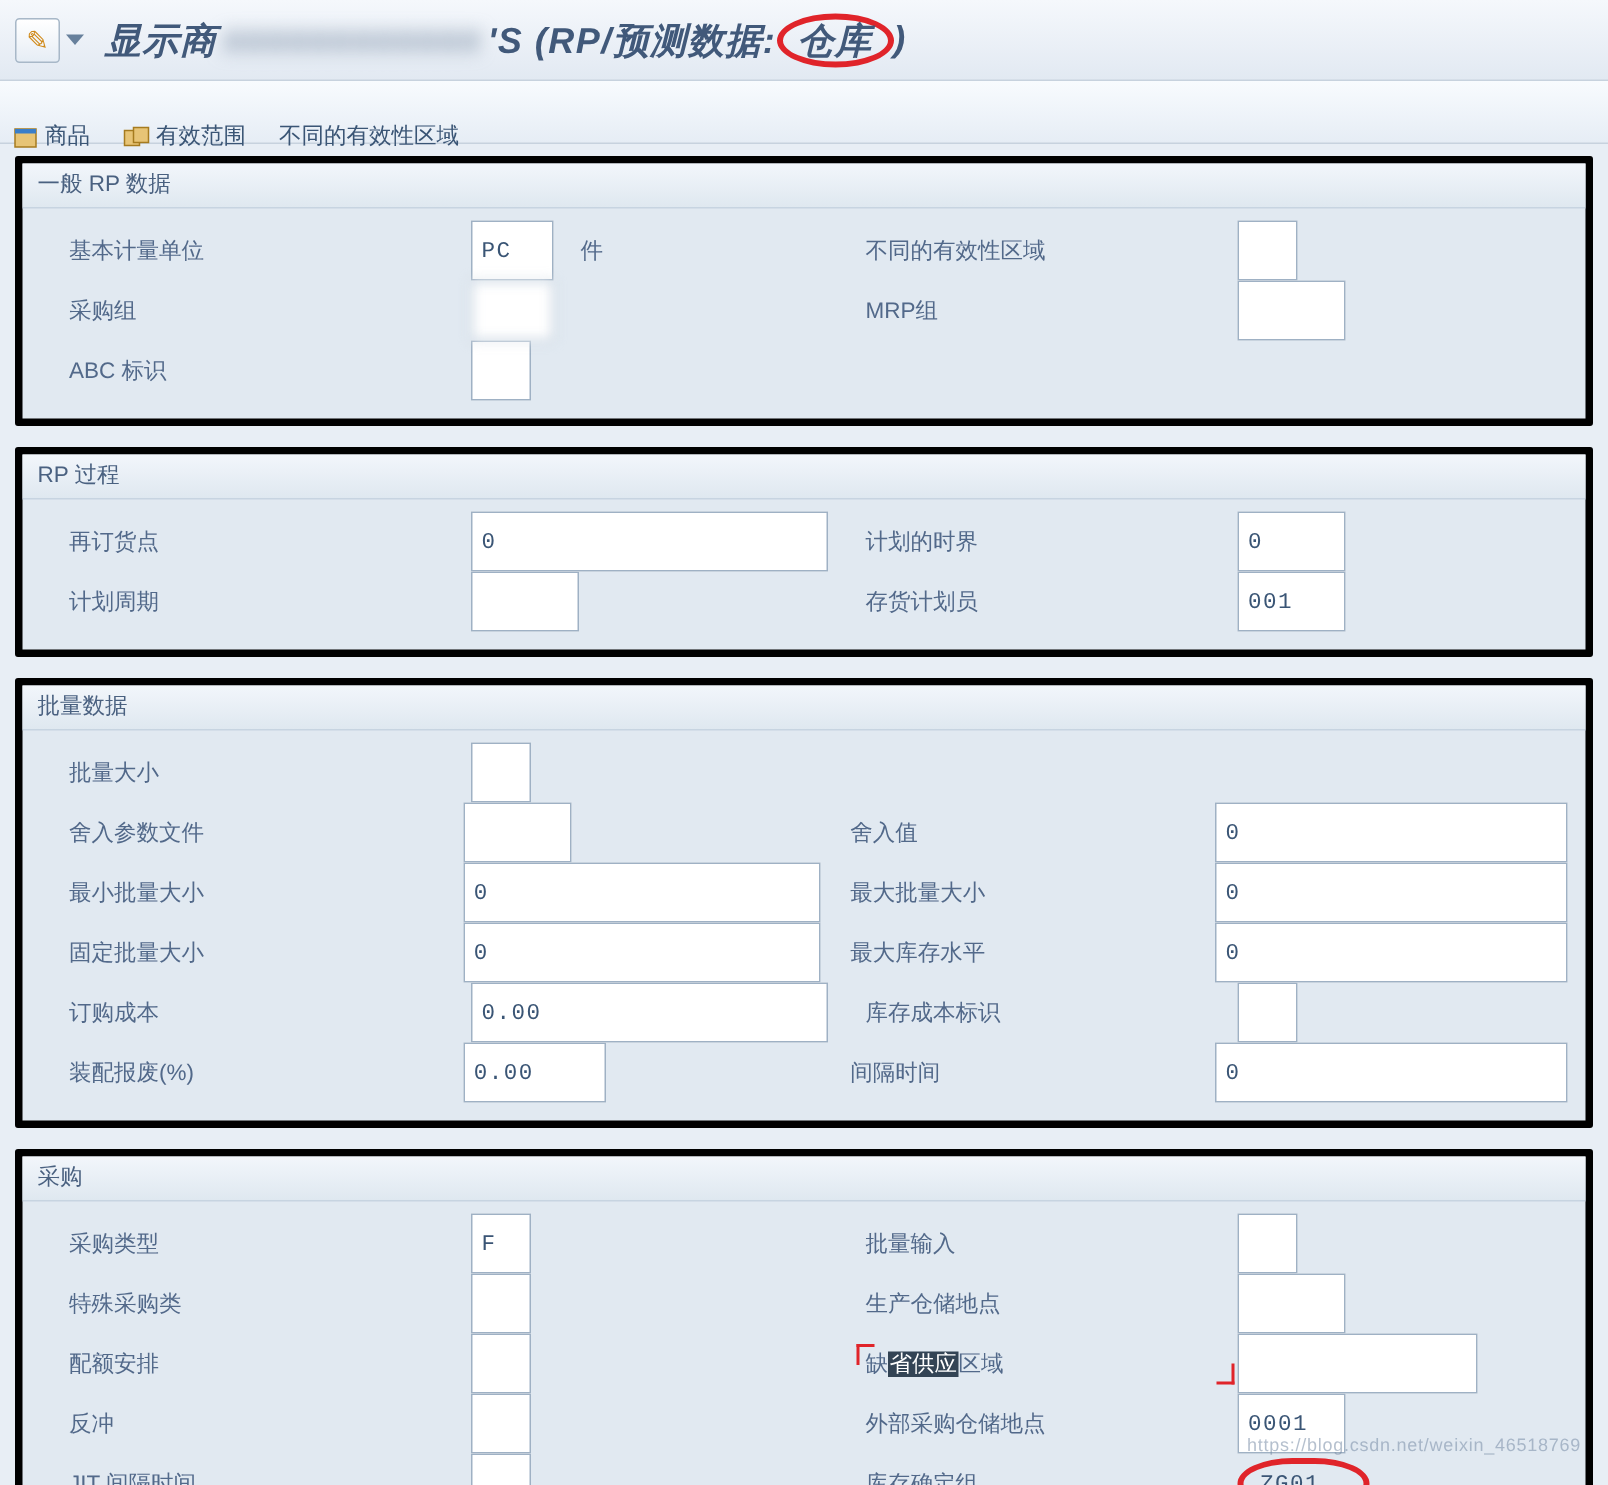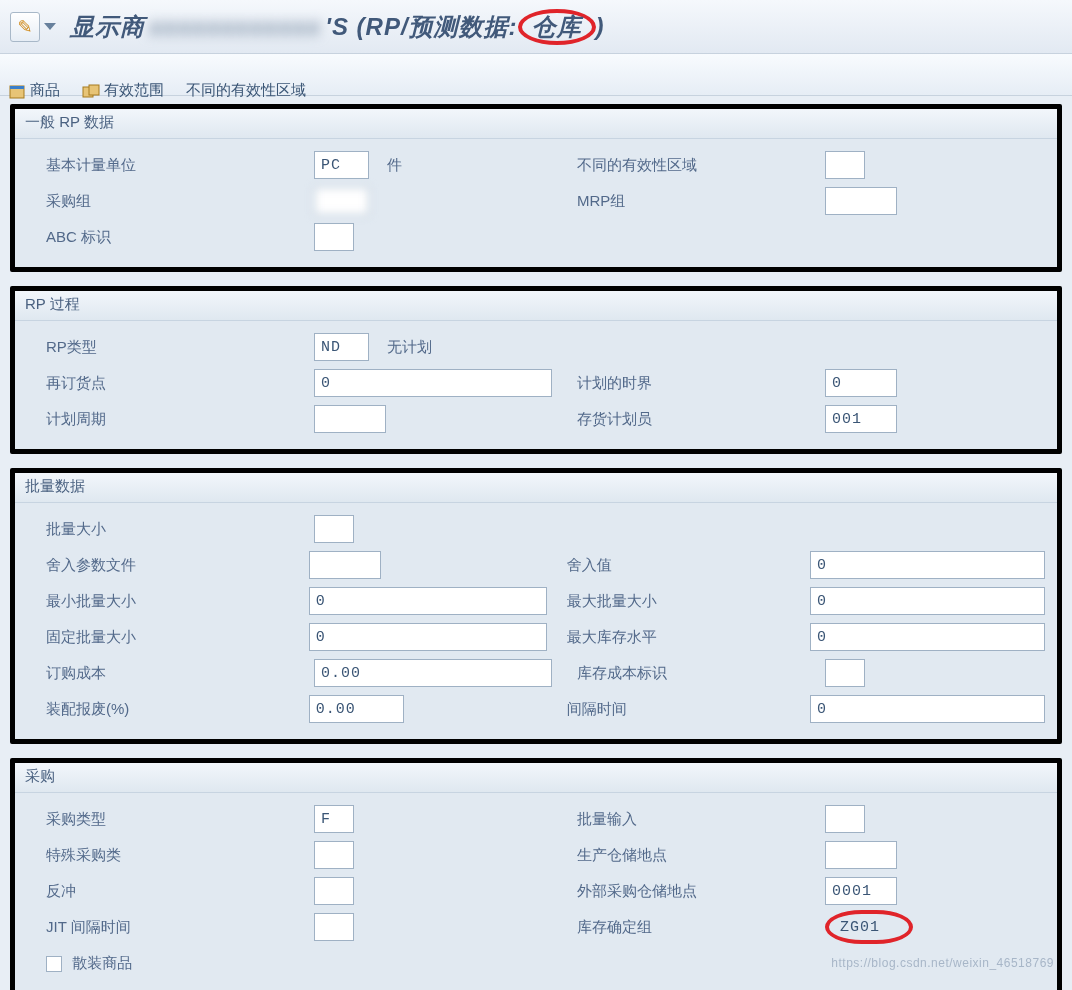--- a/index.html
+++ b/index.html
@@ -109,21 +109,21 @@
   gap: 8px;
   margin-left: 17px;
 }
 .row > .col-l { width: 260px; color: #52698a; }
 .row > .col-m { width: 255px; display: flex; align-items: center; gap: 10px; }
 .row > .col-r { width: 240px; color: #52698a; }
 .row > .col-v { flex: 1; display: flex; align-items: center; gap: 6px; }
 input.sap {
   background: #fff;
   border: 1px solid #9fb1c4;
-  height: 28px;
+  height: 40px;
   font-size: 15px;
   color: #3a5575;
   padding: 0 6px;
   font-family: "Courier New", monospace;
   letter-spacing: 1px;
 }
 input.sap.short { width: 40px; }
 input.sap.shortish { width: 55px; }
 input.sap.mid { width: 72px; }
 input.sap.val { width: 238px; }
@@ -251,27 +251,20 @@
           <input class="sap short" value="" style="">
         </div>
     </div>
   </div>
 </div>
 
 <div class="group">
   <div class="group-title">RP 过程</div>
   <div class="group-body">
     <div class="row">
-      <div class="col-l">RP类型</div>
-      <div class="col-m">
-        <input class="sap shortish" value="ND" style="">
-        <span class="desc">无计划</span>
-      </div>
-    </div>
-    <div class="row">
       <div class="col-l">再订货点</div>
       <div class="col-m">
           <input class="sap val" value="0" style="">
         </div>
       <div class="col-r">计划的时界</div>
       <div class="col-v">
           <input class="sap mid" value="0" style="">
         </div>
     </div>
     <div class="row">
@@ -363,20 +356,32 @@
         </div>
     </div>
     <div class="row">
       <div class="col-l">特殊采购类</div>
       <div class="col-m">
           <input class="sap short" value="" style="">
         </div>
       <div class="col-r">生产仓储地点</div>
       <div class="col-v">
           <input class="sap mid" value="" style="">
+        </div>
+    </div>
+    <div class="row">
+      <div class="col-l">配额安排</div>
+      <div class="col-m">
+          <input class="sap short" value="" style="">
+        </div>
+      <div class="col-r red-bracket">
+        <span>缺</span><span class="highlight-label">省供应</span><span>区域</span>
+      </div>
+      <div class="col-v">
+          <input class="sap" style="width: 160px;" value="">
         </div>
     </div>
     <div class="row">
       <div class="col-l">反冲</div>
       <div class="col-m">
           <input class="sap short" value="" style="">
         </div>
       <div class="col-r">外部采购仓储地点</div>
       <div class="col-v">
           <input class="sap mid" value="0001" style="">

